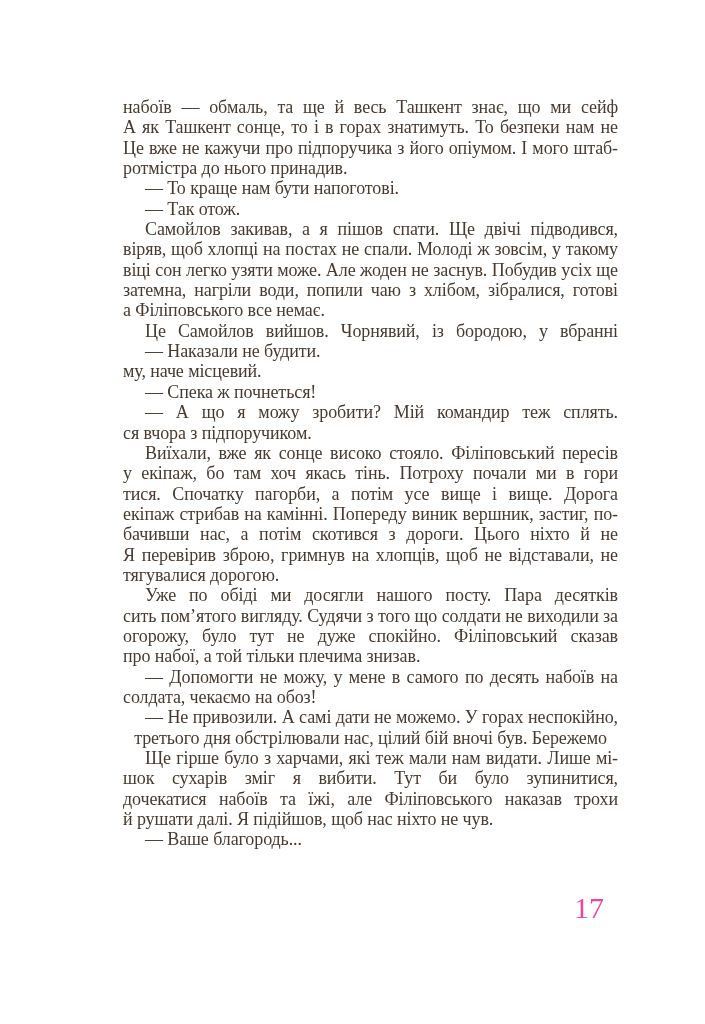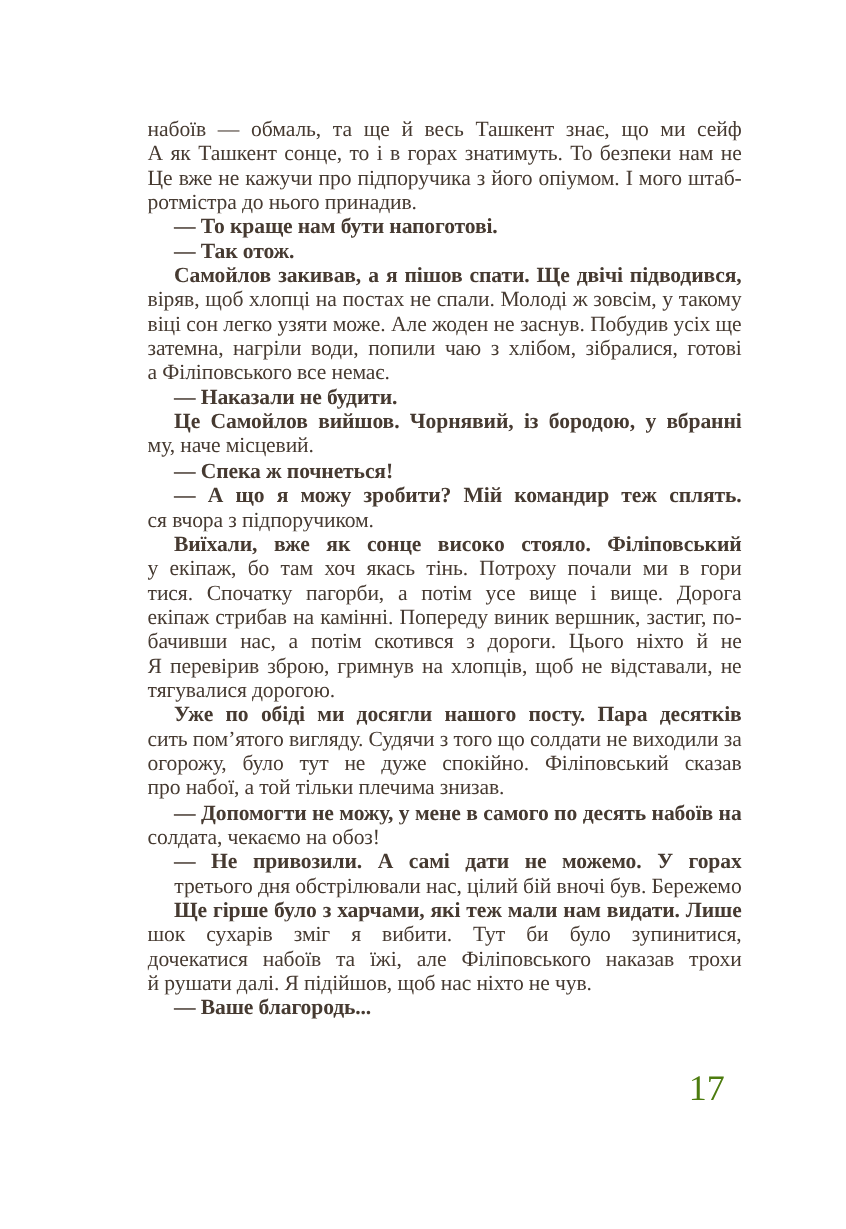--- a/index.html
+++ b/index.html
@@ -27,55 +27,54 @@
   }
   .line {
     height: 20.35px;
     overflow: hidden;
     text-align: justify;
     text-align-last: justify;
     white-space: normal;
     margin-left: 37px;
   }
   .line.end {
-    text-align: right;
+    text-align: center;
     text-align-last: left;
   }
   .line.indent {
     padding-left: 22px;
-    font-weight: bold;
   }
   .page-number {
     position: absolute;
     top: 892px;
     right: 101px;
     font-size: 30px;
     line-height: 32px;
-    color: #4d7c0f;
+    color: #ec4899;
     text-align: right;
   }
 </style>
 </head>
 <body>
 
 <div class="page" style="color: rgb(70, 58, 49); background: rgb(255, 255, 255);">
   <div class="text-block">
       <div class="line">набоїв — обмаль, та ще й весь Ташкент знає, що ми сейф веземо.</div>
       <div class="line">А як Ташкент сонце, то і в горах знатимуть. То безпеки нам не чекати.</div>
       <div class="line">Це вже не кажучи про підпоручика з його опіумом. І мого штаб-</div>
       <div class="line end">ротмістра до нього принадив.</div>
       <div class="line indent end">— То краще нам бути напоготові.</div>
       <div class="line indent end">— Так отож.</div>
       <div class="line indent">Самойлов закивав, а я пішов спати. Ще двічі підводився, пере-</div>
       <div class="line">віряв, щоб хлопці на постах не спали. Молоді ж зовсім, у такому</div>
       <div class="line">віці сон легко узяти може. Але жоден не заснув. Побудив усіх ще</div>
       <div class="line">затемна, нагріли води, попили чаю з хлібом, зібралися, готові їхати,</div>
       <div class="line end">а Філіповського все немає.</div>
+      <div class="line indent">Це Самойлов вийшов. Чорнявий, із бородою, у вбранні азійсько-</div>
       <div class="line indent end">— Наказали не будити.</div>
-      <div class="line indent">Це Самойлов вийшов. Чорнявий, із бородою, у вбранні азійсько-</div>
       <div class="line end">му, наче місцевий.</div>
       <div class="line indent end">— Спека ж почнеться!</div>
       <div class="line indent">— А що я можу зробити? Мій командир теж сплять. Накурили-</div>
       <div class="line end">ся вчора з підпоручиком.</div>
       <div class="line indent">Виїхали, вже як сонце високо стояло. Філіповський пересів</div>
       <div class="line">у екіпаж, бо там хоч якась тінь. Потроху почали ми в гори забира-</div>
       <div class="line">тися. Спочатку пагорби, а потім усе вище і вище. Дорога погіршала,</div>
       <div class="line">екіпаж стрибав на камінні. Попереду виник вершник, застиг, по-</div>
       <div class="line">бачивши нас, а потім скотився з дороги. Цього ніхто й не помітив.</div>
       <div class="line">Я перевірив зброю, гримнув на хлопців, щоб не відставали, не роз-</div>

